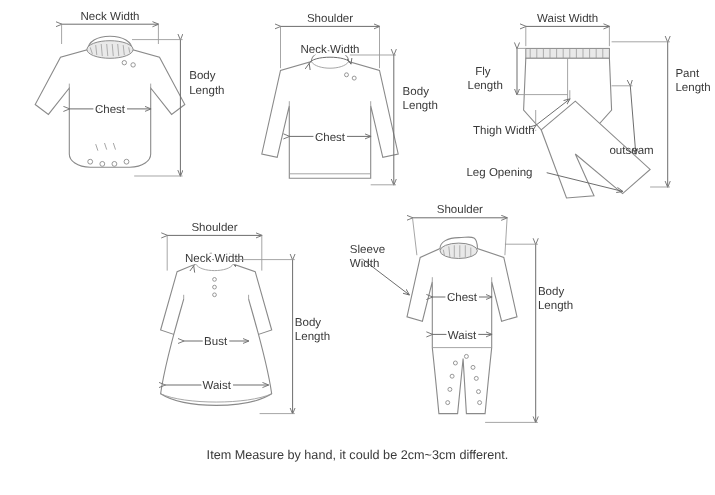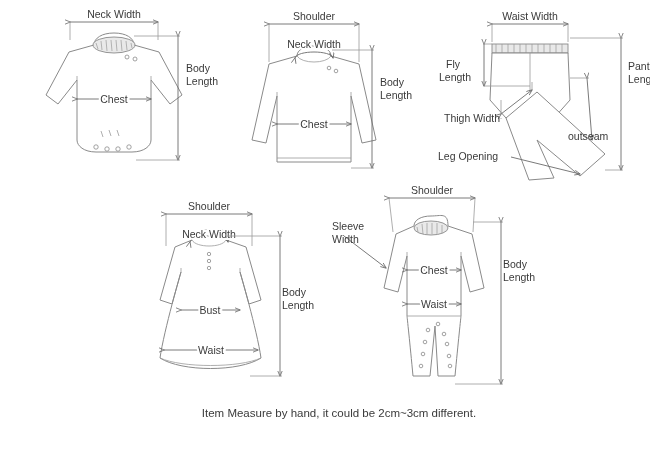--- a/index.html
+++ b/index.html
@@ -4,21 +4,21 @@
 <style>
   html,body{margin:0;padding:0;}
   body{
     width:650px;height:450px;
     background:#ffffff;
     font-family:"Liberation Sans", sans-serif;
     color:#3a3a3a;
     overflow:hidden;
     position:relative;
   }
-  #sheet{position:absolute;left:14px;top:0;width:537px;height:450px;}
+  #sheet{position:absolute;left:0;top:0;width:537px;height:450px;}
   svg{display:block;}
   text{font-family:"Liberation Sans", sans-serif;fill:#3a3a3a;}
   .lbl{font-size:10.5px;}
   .note{font-size:11.5px;}
   .garment{stroke:#8a8a8a;fill:#ffffff;stroke-width:1;}
   .dim{stroke:#6b6b6b;stroke-width:0.9;fill:none;}
   .thin{stroke:#9a9a9a;stroke-width:0.8;fill:none;}
   .rib{fill:#e9e9e9;stroke:#8a8a8a;stroke-width:0.9;}
   .btn{fill:#ffffff;stroke:#8a8a8a;stroke-width:0.8;}
   .hatch{stroke:#9a9a9a;stroke-width:0.7;}

